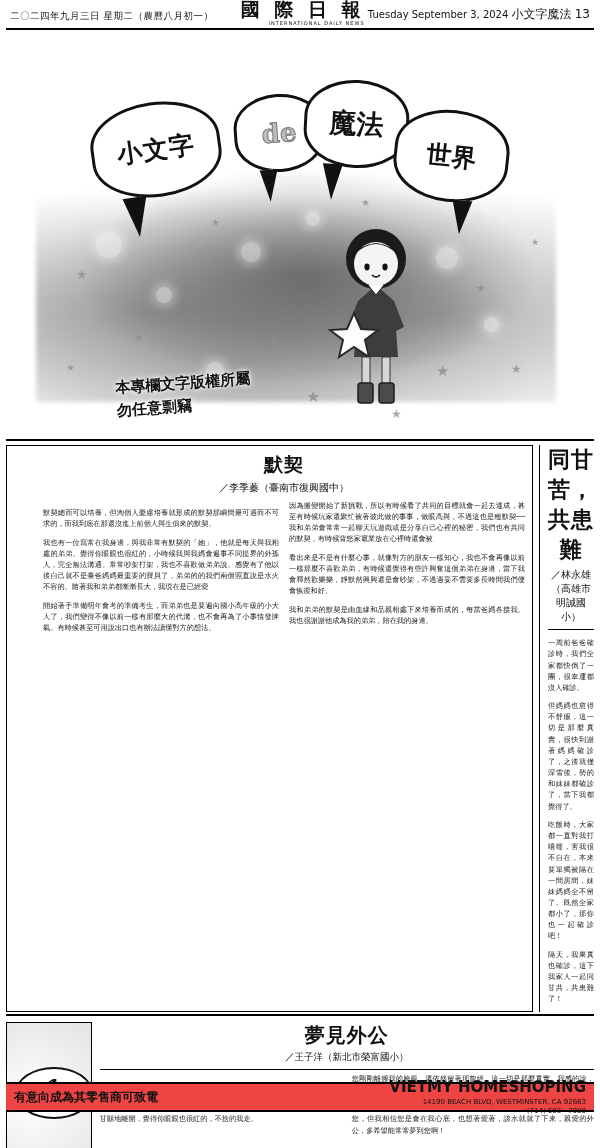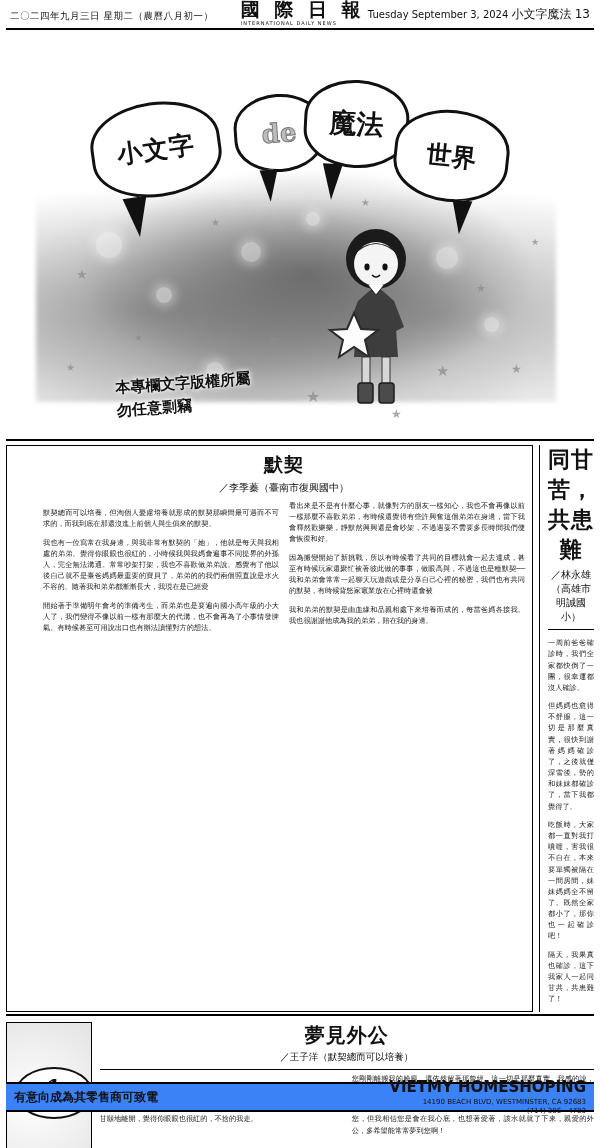--- a/index.html
+++ b/index.html
@@ -15,21 +15,21 @@
   .page { width:600px; height:1116px; position:relative; padding:0 6px; }
 
   
   .masthead {
     display:flex; align-items:flex-end; justify-content:space-between;
     padding:4px 4px 2px 4px;
     border-bottom:2px solid #000;
     height:30px;
   }
   .mast-left { font-size:9.5px; letter-spacing:0.5px; padding-bottom:3px; white-space:nowrap;}
-  .mast-center { text-align:left; flex:0 0 auto;padding-left:24px; }
+  .mast-center { text-align:right; flex:0 0 auto;padding-left:24px; }
   .mast-center .cn { font-family:"DejaVu Serif", serif; font-size:19px; font-weight:bold; letter-spacing:4px; line-height:1; }
   .mast-center .en { font-size:5px; letter-spacing:1px; margin-top:1px; }
   .mast-right { font-size:10px; font-weight:normal; padding-bottom:3px; white-space:nowrap; }
   .mast-right .cnlabel { font-size:12px; }
 
   
   .hero {
     position:relative;
     height:405px;
     margin-top:2px;
@@ -129,21 +129,21 @@
 
   .band2-right{ flex:1 1 auto; }
   .art-title-md{ font-family:"DejaVu Serif", serif; font-weight:bold; font-size:20px; text-align:center; letter-spacing:1px;}
   .byline-sm{ text-align:center; font-size:9.5px; margin:2px 0 5px 0;}
 
   
   .footer-bar{
     position:absolute; left:6px; right:6px; bottom:4px;
     border-top:2px solid #000; border-bottom:2px solid #000;
     height:30px; display:flex; align-items:center; justify-content:space-between;
-    padding:0 8px; background:#3b82f6;
+    padding:0 8px; background:#ef4444;
   }
   .footer-left{ font-family:"DejaVu Serif", serif; font-size:12px; font-weight:bold; }
   .footer-right{ text-align:right; font-size:7px; line-height:1.35;}
   .footer-right .co{ font-size:15px; font-weight:bold;}
 </style>
 </head>
 <body>
 
 <div class="page">
 
@@ -240,22 +240,22 @@
   <div class="hr-thick"></div>
 
   <div class="band1">
     <div class="art-box b1-left">
       <div class="art-title">默契</div>
       <div class="art-byline">／李季蓁（臺南市復興國中）</div>
       <div class="cols2 body-cn">
         <p>默契總而可以培養，但淘個人憂慮培養就形成的默契那瞬間最可遇而不可求的，而我到底在那還沒進上前個人與生俱來的默契。</p>
         <p>我也有一位寫常在我身邊，與我非常有默契的「她」，他就是每天與我相處的弟弟。覺得你眼眼也很紅的，小時候我與我媽會遍事不同提界的外孫人，完全無法溝通。常常吵架打架，我也不喜歡做弟弟說。感覺有了他以後自己就不是臺爸媽媽最重要的寶貝了，弟弟的的我們兩個照直說是水火不容的。隨著我和弟弟都漸漸長大，我現在是已經愛</p>
         <p>開始著手準備明年會考的準備考生，而弟弟也是要遍向國小高年級的小大人了，我們變得不像以前一樣有那麼大的代溝，也不會再為了小事情發脾氣。有時候甚至可用說出口也有辦法讀懂對方的想法。</p>
+        <p>因為搬變開始了新挑戰，所以有時候看了共同的目標就會一起去達成，甚至有時候玩家還聚忙被著彼此做的事事，做眼高與，不過這也是種默契──我和弟弟會常常一起聊天玩遊戲或是分享自己心裡的秘密，我們也有共同的默契，有時候背怒家竈業放在心裡時還會被</p>
         <p>看出來是不是有什麼心事，就像對方的朋友一樣知心，我也不會再像以前一樣那麼不喜歡弟弟，有時候還覺得有些許興奮這個弟弟在身邊，當下我會釋然歡樂樂，靜默然興興還是會吵架，不過遇妥不需要多長時間我們便會恢復和好。</p>
-        <p>因為搬變開始了新挑戰，所以有時候看了共同的目標就會一起去達成，甚至有時候玩家還聚忙被著彼此做的事事，做眼高與，不過這也是種默契──我和弟弟會常常一起聊天玩遊戲或是分享自己心裡的秘密，我們也有共同的默契，有時候背怒家竈業放在心裡時還會被</p>
         <p>我和弟弟的默契是由血緣和品親相處下來培養而成的，每當爸媽各接我。我也很謝謝他成為我的弟弟，陪在我的身邊。</p>
       </div>
     </div>
     <div class="b1-right">
       <div class="art-title">同甘苦，共患難</div>
       <div class="art-byline">／林永雄（高雄市明誠國小）</div>
       <div class="hr-thin"></div>
       <div class="body-cn">
         <p>一周前爸爸確診時，我們全家都快倒了一團，很幸運都沒人確診。</p>
         <p>但媽媽也愈得不舒服，這一切是那麼真實，很快到謝著媽媽確診了，之後就僅深雪後，勢的和妹妹都確診了，當下我都覺得了。</p>
@@ -275,35 +275,35 @@
       <div class="ad-brandbox">
         <div class="num">1</div>
         <div class="nm">Tuesday</div>
       </div>
 
     </div>
 
     <div class="band2-right">
       <div>
         <div class="art-title-md">夢見外公</div>
-        <div class="byline-sm">／王子洋（默契總而可以培養）</div>
+        <div class="byline-sm">／王子洋（新北市榮富國小）</div>
         <div class="hr-thin"></div>
         <div class="cols2 body-cn">
           <p>有多久沒有夢到你了，只想要家她處住你不想放開。意媽媽爸爸不睜不睡之後，我都會請您，照心的開鮮微，是很愉快，有很難記憶，我也總是很難報我那著世，每當爸媽各接我，我聽著你不就，吵著不肯回家，在焦慮慢中不甘願地離開，覺得你眼眼也很紅的，不捨的我走。</p>
 
           <p>您剛剛離搬我的臉龐，還依然留著那曾經，這一切是那麼真實。我感的說，把您那架緊抱住您，您部都離逃失了。</p>
           <p>我接續環顧，靜視眼來這只是一場夢，我夢到是公不已的您，繼然傷離開了您，但我相信您是會在我心底，也想著愛著，該水就就了下來，親愛的外公，多希望能常常夢到您啊！</p>
         </div>
       </div>
 
     </div>
   </div>
 
   <div class="footer-bar">
     <div class="footer-left">有意向成為其零售商可致電</div>
     <div class="footer-right">
       <div class="co">VIETMY HOMESHOPING</div>
       <div>14190 BEACH BLVD, WESTMINSTER, CA 92683</div>
-      <div>(714) 306 - 4783</div>
+      <div>(714) 603 - 7980</div>
     </div>
   </div>
 
 </div>
 
 </body></html>

